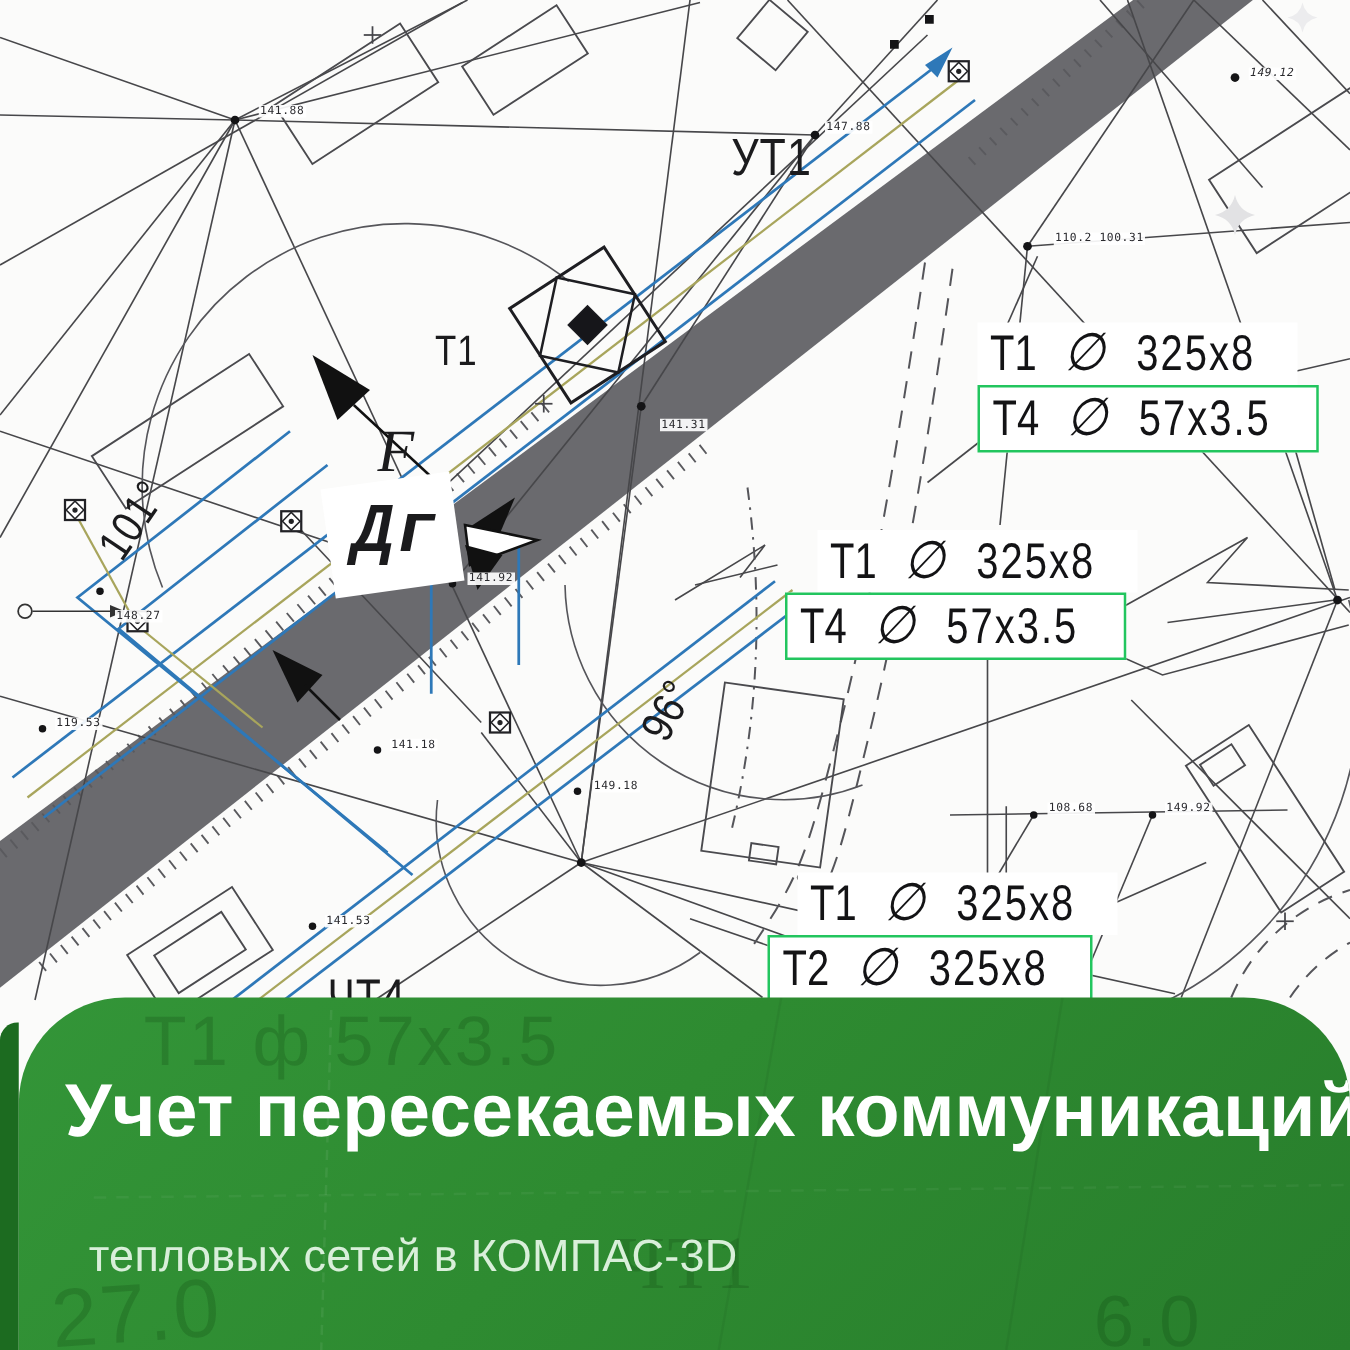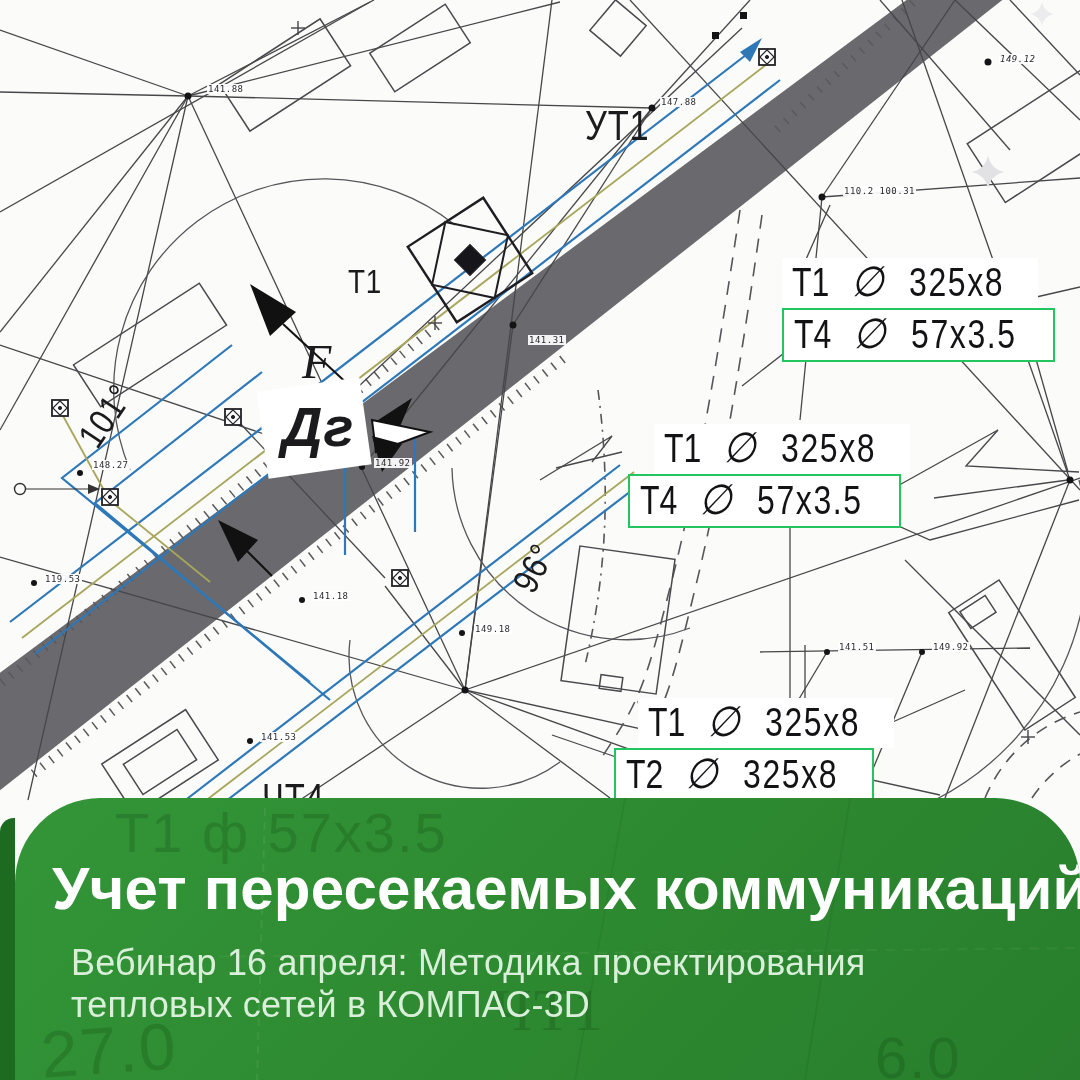--- a/index.html
+++ b/index.html
@@ -229,34 +229,34 @@
     <g>
       <path d="M988 156 Q991 169 1004 172 Q991 175 988 188 Q985 175 972 172 Q985 169 988 156 Z" fill="#e2e2e4"></path>
       <path d="M1042 2 Q1044 12 1054 14 Q1044 16 1042 26 Q1040 16 1030 14 Q1040 12 1042 2 Z" fill="#ececee"></path>
     </g>
   </svg>
 
   <div class="cad" style="left:585px;top:102px;font-size:42px;"><span class="sx">УТ1</span></div>
   <div class="cad" style="left:348px;top:262px;font-size:34px;"><span class="sx">Т1</span></div>
   <div class="cad" style="left:302px;top:334px;font-size:48px;font-style:italic;font-family:'Liberation Serif',serif;"><span>F</span></div>
   <div style="position:absolute;left:262px;top:384px;width:104px;height:88px;background:#fff;z-index:2;transform:rotate(-8deg);"></div>
-  <div class="cad" style="left:282px;top:394px;font-size:56px;font-style:italic;font-weight:bold;font-family:Liberation Sans, sans-serif;"><span>Дг</span></div>
+  <div class="cad" style="left:282px;top:394px;font-size:56px;font-style:italic;font-weight:bold;font-family:Liberation Mono, monospace;"><span>Дг</span></div>
   <div class="cad" style="left:70px;top:432px;font-size:36px;transform:rotate(-56deg) scaleX(.85);"><span>101°</span></div>
   <div class="cad" style="left:504px;top:580px;font-size:36px;transform:rotate(-62deg) scaleX(.85);"><span>96°</span></div>
   <div class="cad" style="left:262px;top:776px;font-size:40px;"><span class="sx">ЧТ4</span></div>
 
   <span class="elev" style="left:207px;top:84px;">141.88</span>
   <span class="elev" style="left:660px;top:97px;">147.88</span>
   <span class="elev" style="left:843px;top:186px;">110.2 100.31</span>
   <span class="elev" style="left:528px;top:316px;margin-top:19px;">141.31</span>
-  <span class="elev" style="left:92px;top:460px;">148.27</span>
+  <span class="elev" style="left:92px;top:488px;">148.27</span>
   <span class="elev" style="left:44px;top:574px;">119.53</span>
   <span class="elev" style="left:312px;top:591px;">141.18</span>
   <span class="elev" style="left:474px;top:624px;text-align:center;">149.18</span>
-  <span class="elev" style="left:838px;top:642px;">141.51</span>
+  <span class="elev" style="left:838px;top:642px;">108.68</span>
   <span class="elev" style="left:932px;top:642px;">149.92</span>
   <span class="elev" style="left:999px;top:54px;font-style:italic;">149.12</span>
   <span class="elev" style="left:374px;top:458px;">141.92</span>
   <span class="elev" style="left:260px;top:732px;">141.53</span>
 
   <div class="pblock" style="left:782px;top:258px;">
     <div class="prow">
       <span class="tag">Т1</span>
       <span class="dia">∅</span>
       <span class="size">325x8</span>
@@ -302,17 +302,16 @@
       <line x1="610" y1="0" x2="560" y2="282" stroke="rgba(0,0,0,.05)" stroke-width="2"></line>
       <line x1="835" y1="0" x2="790" y2="282" stroke="rgba(0,0,0,.05)" stroke-width="2"></line>
       <line x1="60" y1="160" x2="1065" y2="150" stroke="rgba(255,255,255,.05)" stroke-width="2" stroke-dasharray="10 8"></line>
     </svg>
     <div class="ghost" style="left:100px;top:2px;font-size:56px;">Т1 ф 57x3.5</div>
     <div class="ghost" style="left:478px;top:178px;font-size:60px;font-family:Liberation Serif, serif;">ЧТ1</div>
     <div class="ghost" style="left:26px;top:214px;font-size:66px;transform:rotate(-4deg);">27.0</div>
     <div class="ghost" style="left:860px;top:226px;font-size:58px;">6.0</div>
 
     <div class="card-title">Учет пересекаемых коммуникаций</div>
-    <div class="card-sub" style="top:144px;">Вебинар 16 апреля: Методика проектирования</div>
     <div class="card-sub" style="top:186px;">тепловых сетей в КОМПАС-3D</div>
   </div>
 
 </div>
 
 </body></html>

